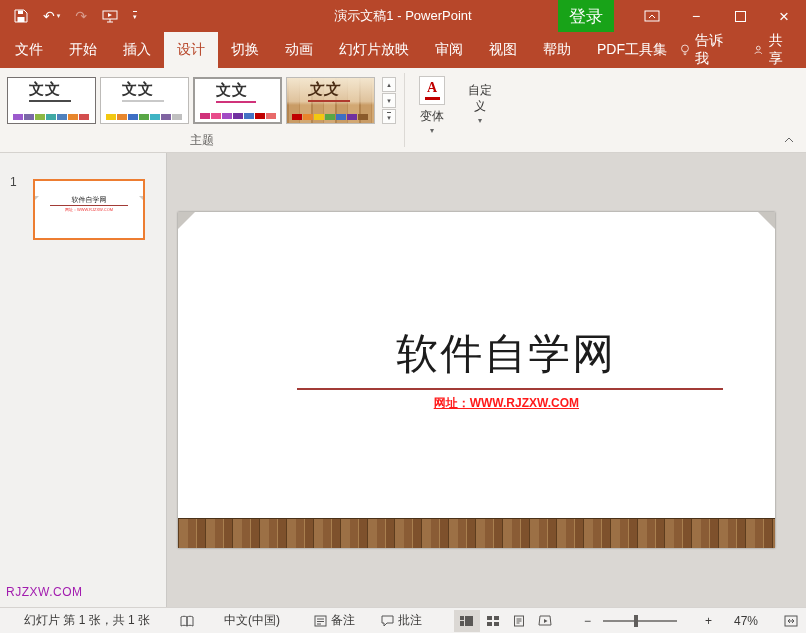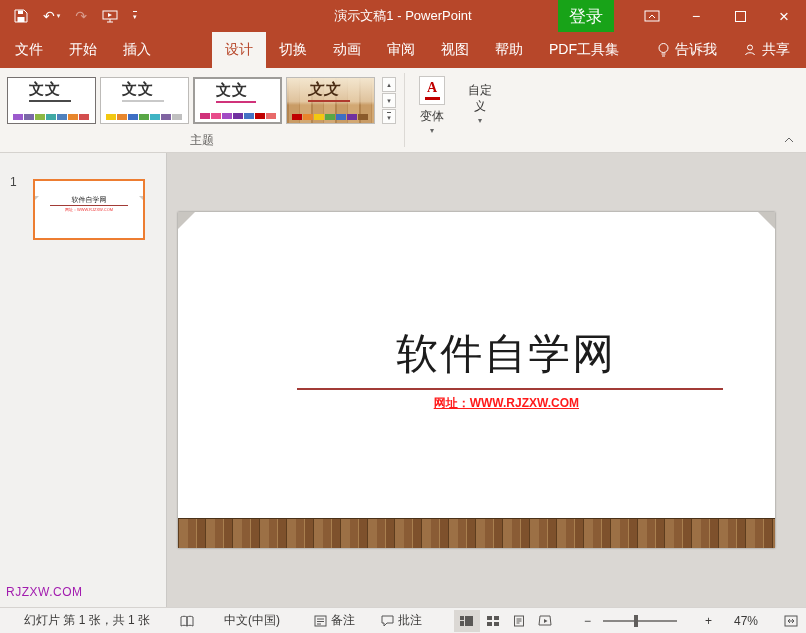--- a/index.html
+++ b/index.html
@@ -21,21 +21,21 @@
   .title-text{position:absolute;left:50%;transform:translateX(-50%);font-size:13px;white-space:nowrap;}
   .tb-right{margin-left:auto;display:flex;align-items:center;height:100%;}
   .signin{background:var(--green);color:#fff;font-size:17px;padding:18px 11px;margin-right:16px;}
   .win-btn{width:44px;height:32px;display:flex;align-items:center;justify-content:center;font-size:14px;}
   .max-glyph{width:9px;height:9px;border:1px solid #fff;display:inline-block;}
   .close-glyph{font-size:17px;line-height:1;}
 
   
   .tabrow{position:absolute;top:32px;left:0;right:0;height:36px;background:var(--red);display:flex;align-items:stretch;color:#fff;font-size:14px;padding-left:2px;}
   .tab{display:flex;align-items:center;padding:0 13px;white-space:nowrap;}
-  .tab.active{background:var(--ribbon-bg);color:var(--red);margin-left:48px;}
+  .tab.active{background:var(--ribbon-bg);color:var(--red);}
   .tabrow-right{margin-left:auto;display:flex;align-items:center;gap:26px;padding-right:16px;}
   .tab-tool{display:flex;align-items:center;gap:5px;font-size:14px;}
 
   
   .ribbon{position:absolute;top:68px;left:0;right:0;height:85px;background:var(--ribbon-bg);border-bottom:1px solid #D5D2CE;box-sizing:border-box;}
   .themes-row{position:absolute;left:7px;top:9px;display:flex;gap:4px;}
   .theme{width:89px;height:47px;background:#fff;border:1px solid #BDBBB8;position:relative;box-sizing:border-box;padding:2px 21px;}
   .theme.framed{border-color:#767170;box-shadow:inset 0 0 0 1px #fff;}
   .theme.selected{border:2px solid #9E9C99;}
   .theme .sample{font-size:15px;font-weight:bold;color:#333;line-height:1.25;letter-spacing:1px;}
@@ -151,20 +151,21 @@
     </div>
   </div>
 
   <nav class="tabrow">
     <span class="tab">文件</span>
     <span class="tab">开始</span>
     <span class="tab">插入</span>
     <span class="tab active">设计</span>
     <span class="tab">切换</span>
     <span class="tab">动画</span>
+    <span class="tab">幻灯片放映</span>
     <span class="tab">审阅</span>
     <span class="tab">视图</span>
     <span class="tab">帮助</span>
     <span class="tab">PDF工具集</span>
     <div class="tabrow-right">
       <span class="tab-tool">
         <svg width="13" height="16" viewBox="0 0 13 16">
             <circle cx="6.5" cy="6" r="4.5" fill="none" stroke="#fff"></circle>
             <path d="M4.5 12h4M5 14h3" stroke="#fff" fill="none"></path>
           </svg>

